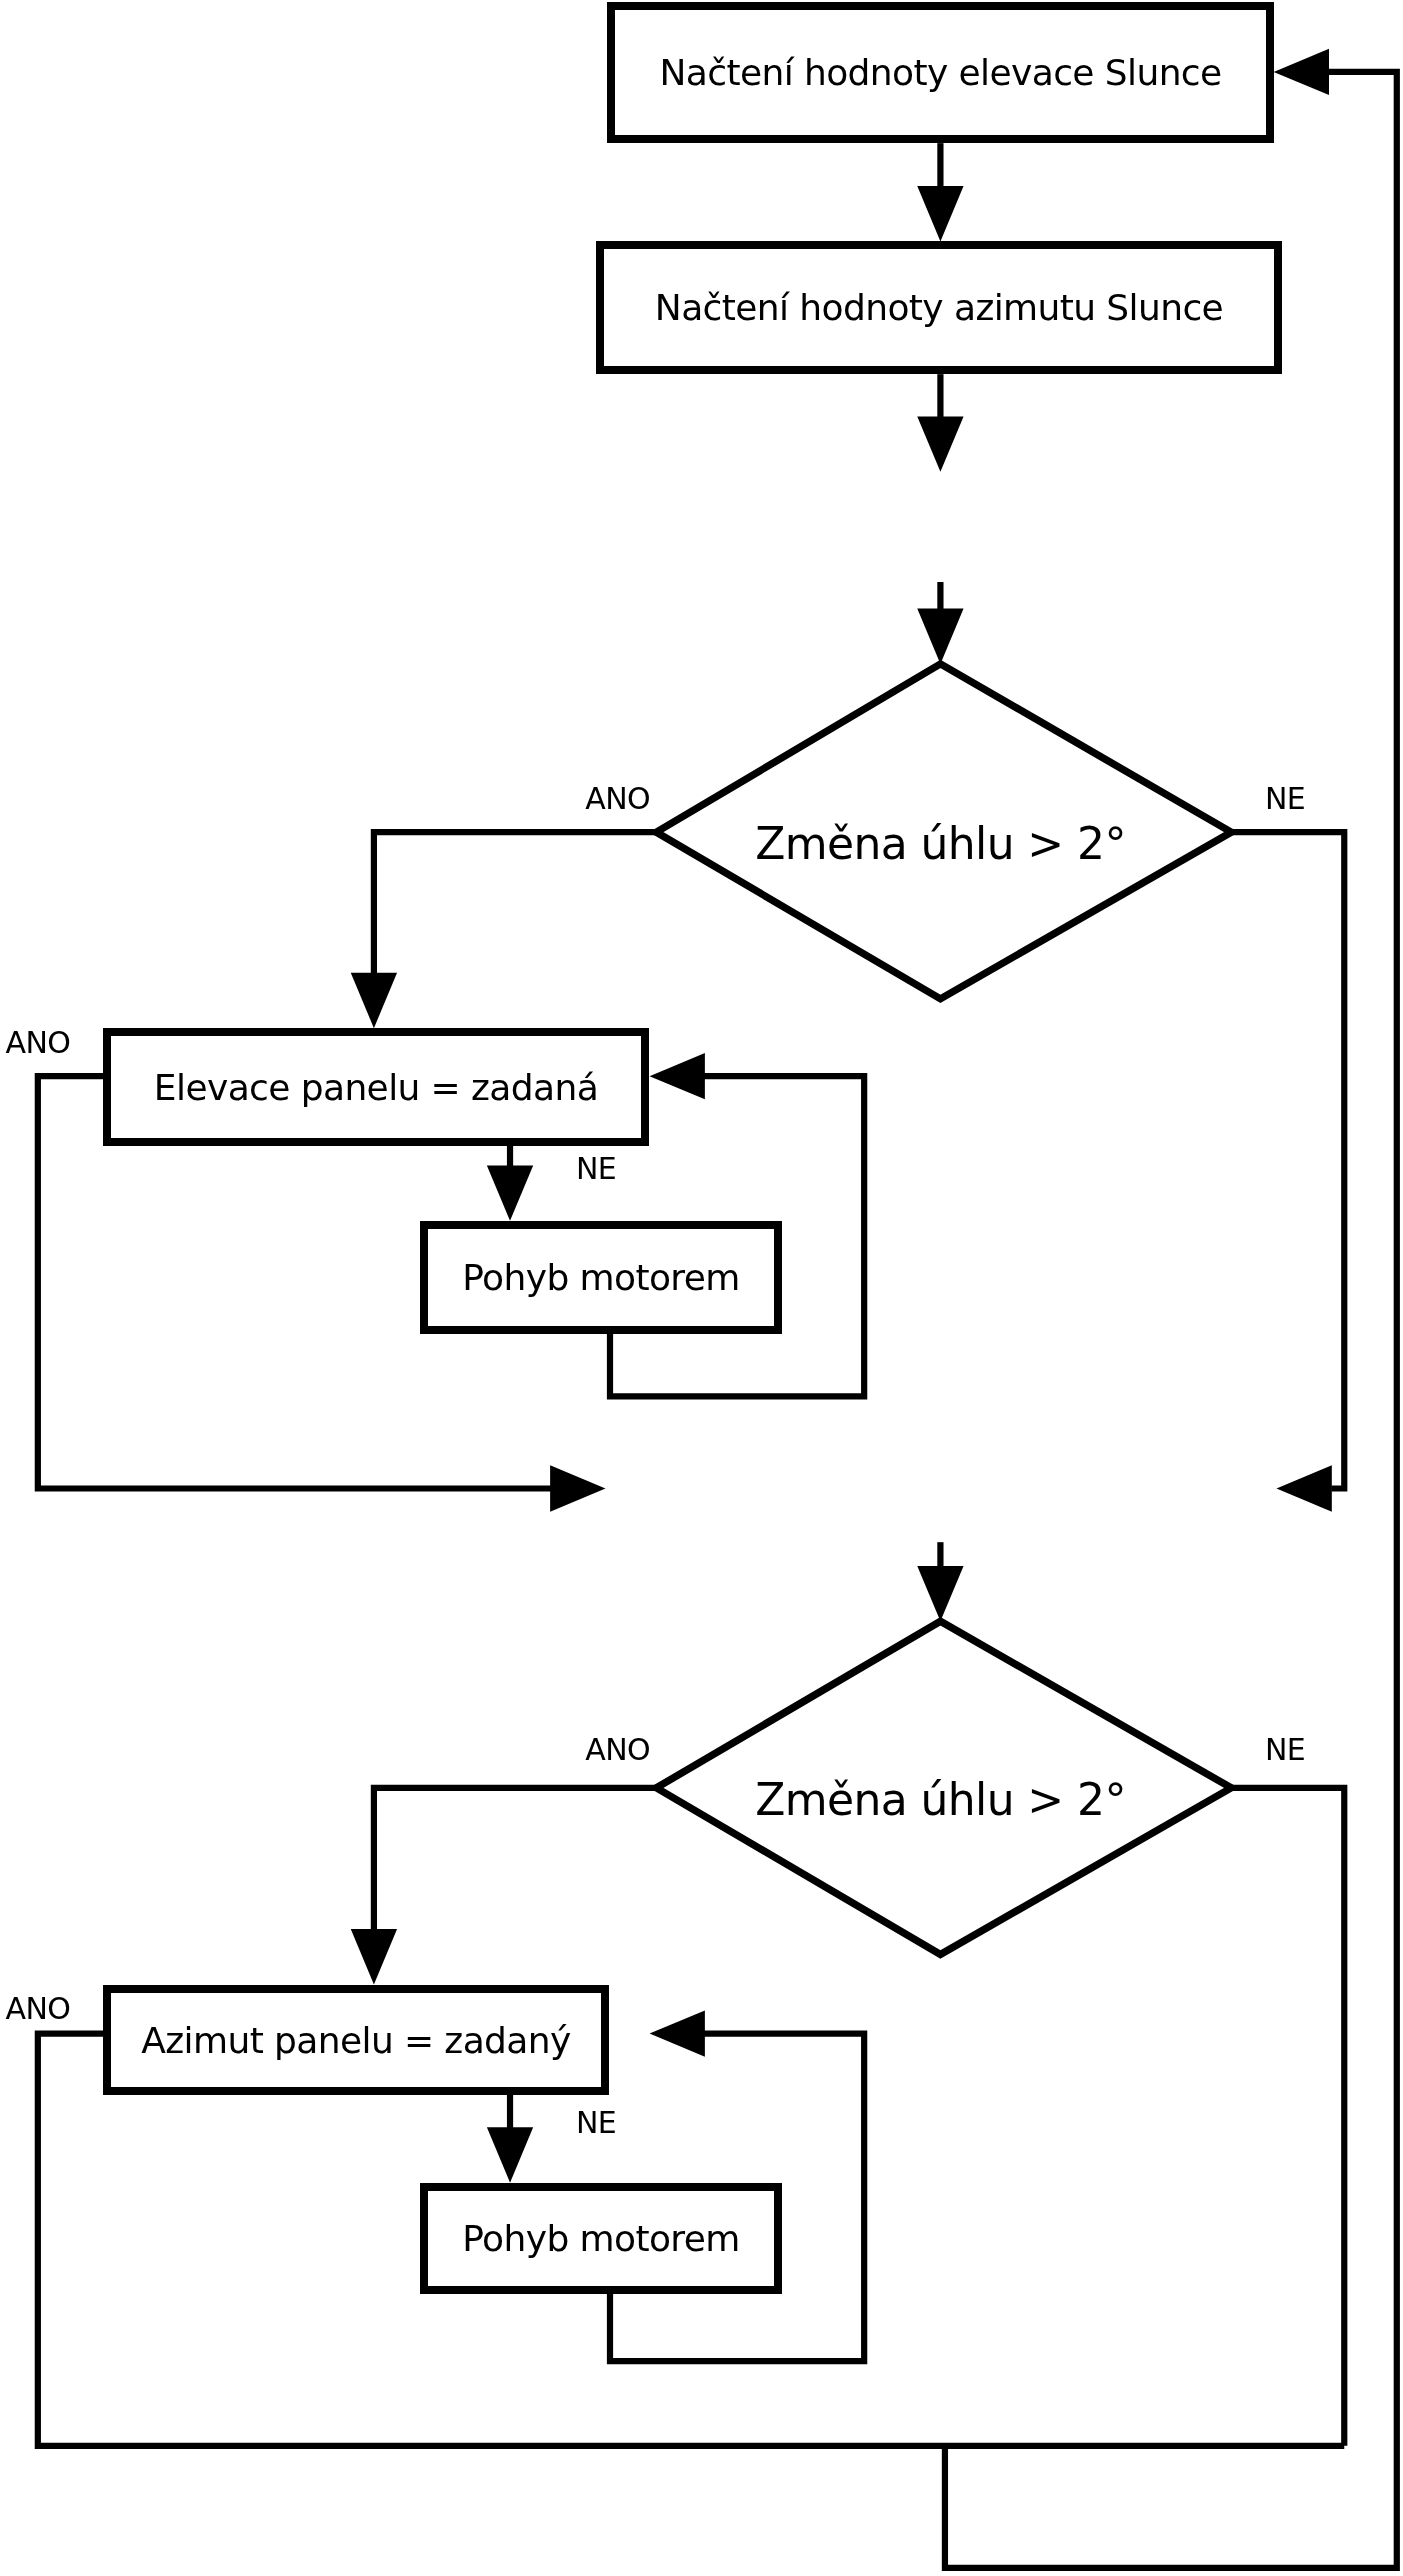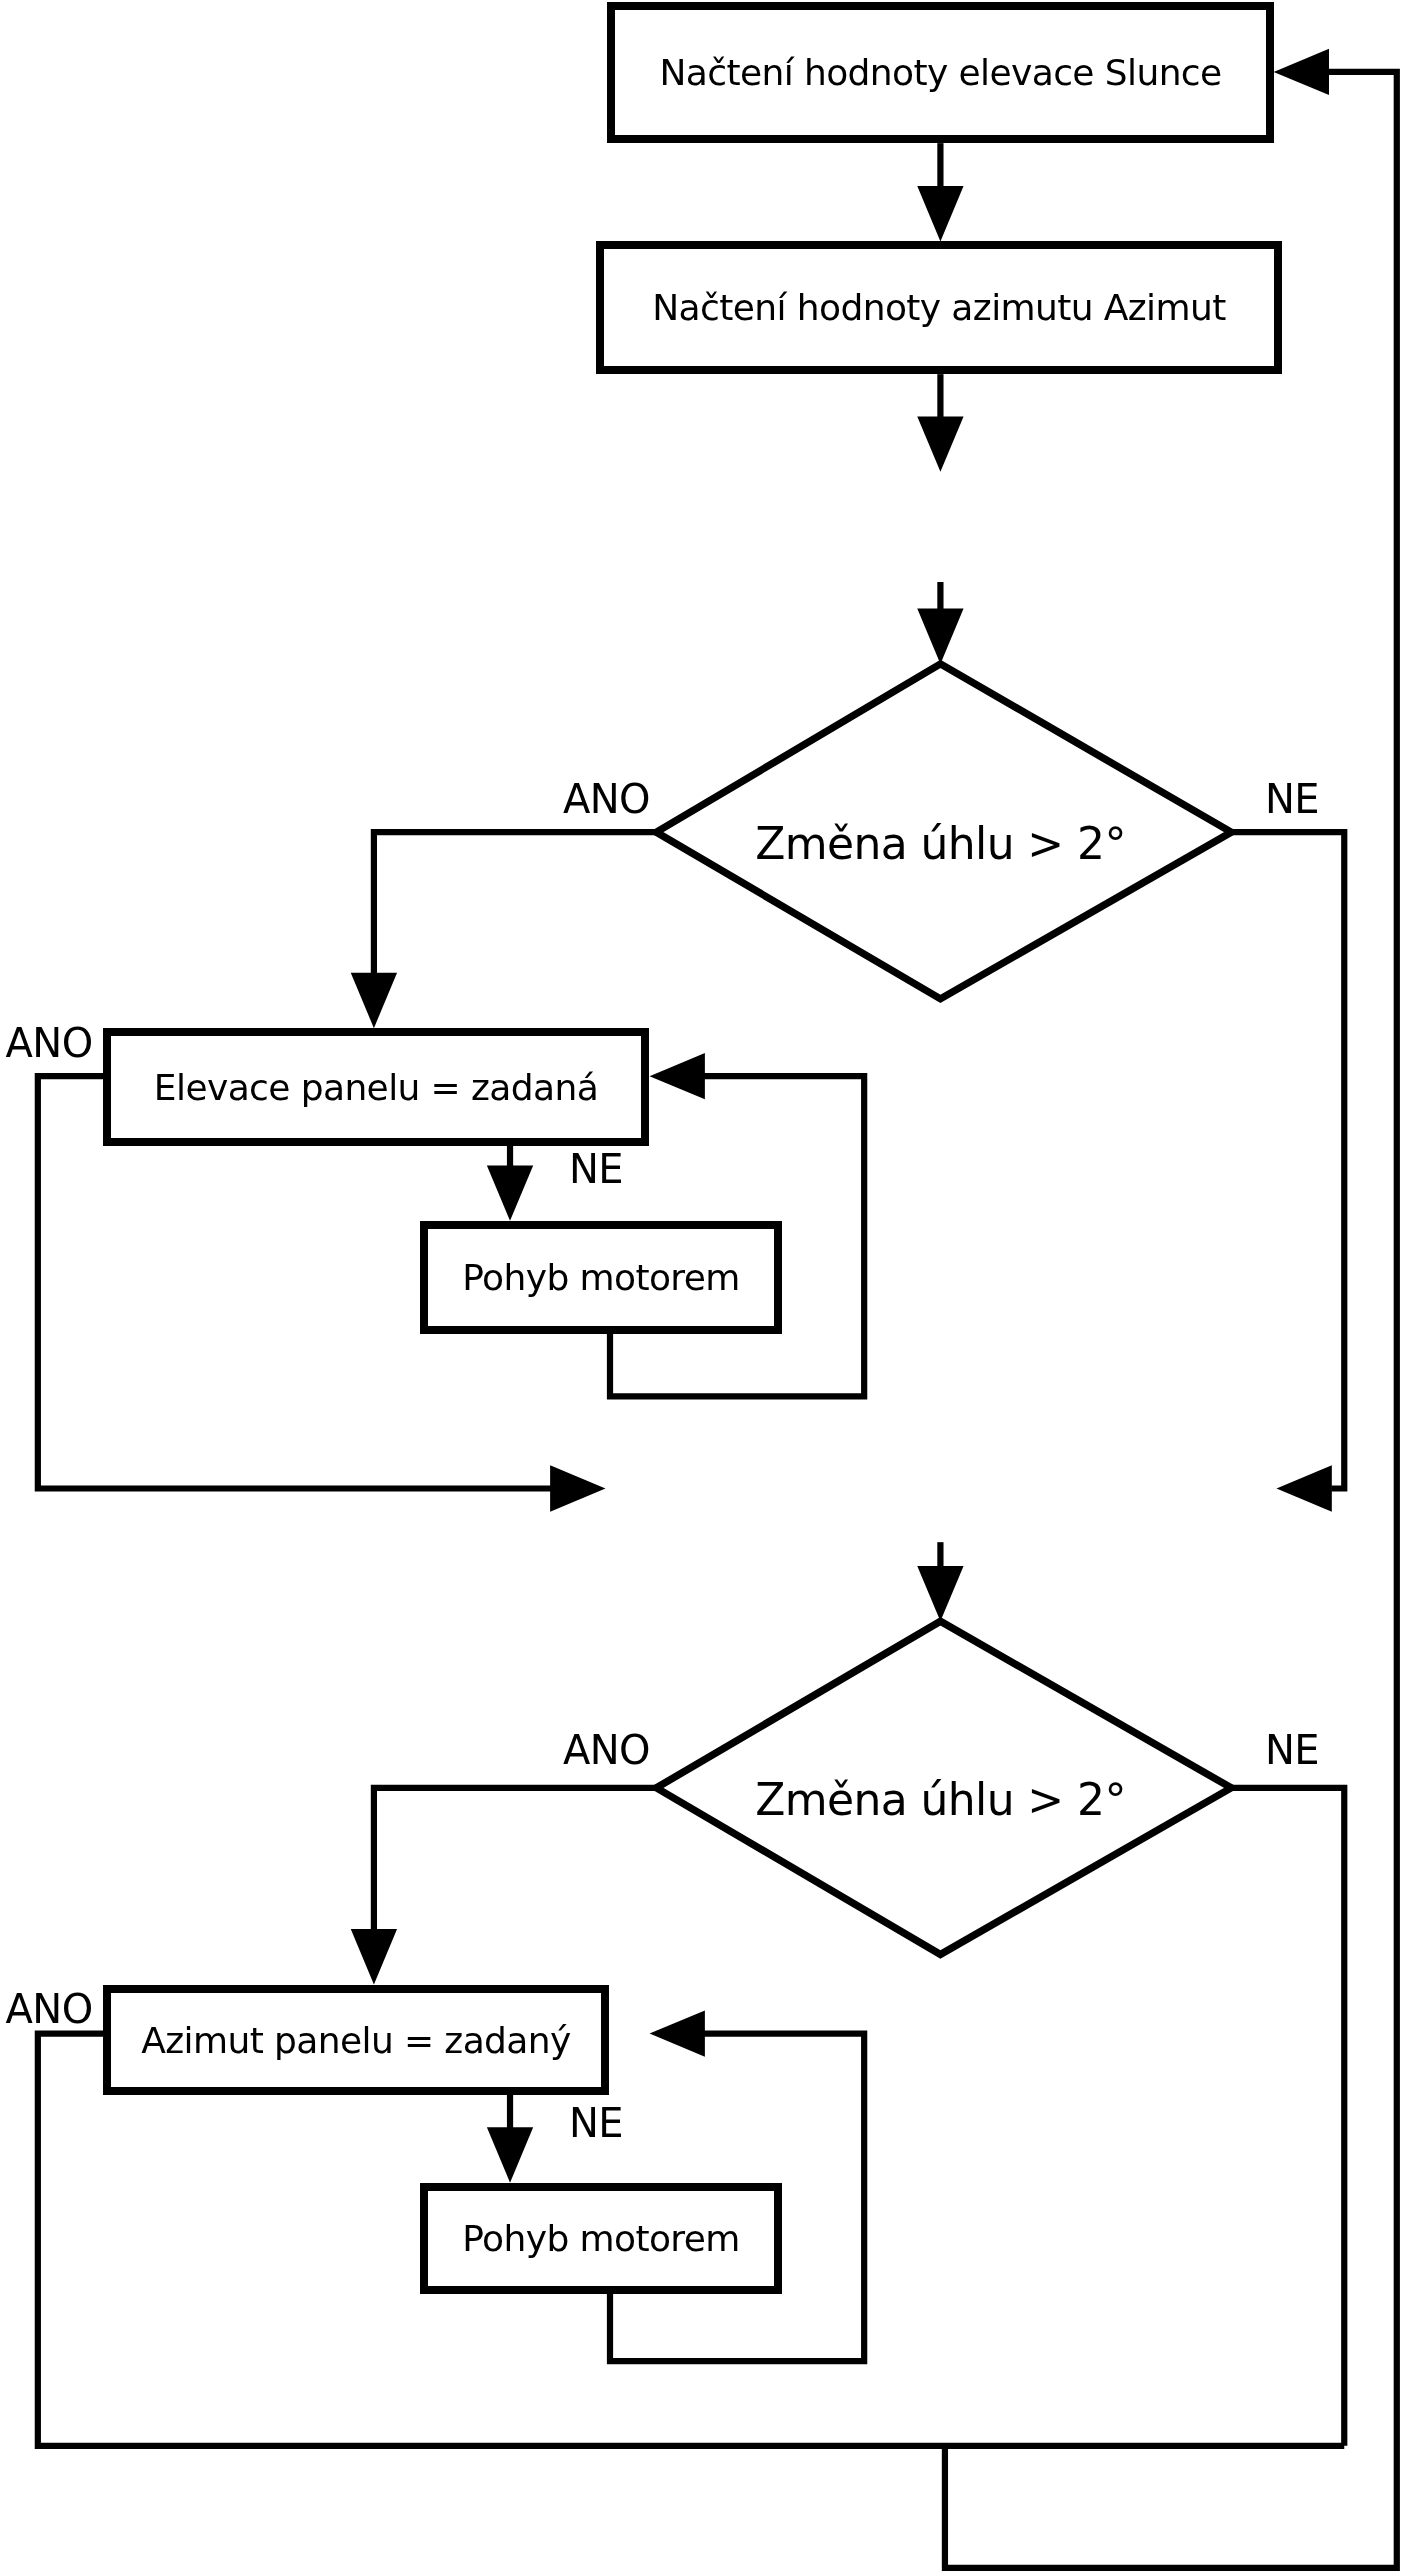--- a/index.html
+++ b/index.html
@@ -13,21 +13,21 @@
     border:8px solid #000; background:#ffffff;
     display:flex; align-items:center; justify-content:center;
     text-align:left; font-size:36px; letter-spacing:-0.6px; white-space:nowrap;
   }
   .dtext {
     position:absolute; display:flex; align-items:center; justify-content:center;
     text-align:center; font-size:44px; letter-spacing:-0.6px; white-space:nowrap;
   }
   .edge-label {
     position:absolute; width:136px; height:41px;
-    display:flex; align-items:center; font-size:40px; letter-spacing:-0.6px;
+    display:flex; align-items:center; font-size:30px; letter-spacing:-0.6px;
   }
   .edge-label.right  { justify-content:flex-end; }
   .edge-label.left   { justify-content:flex-start; }
   .edge-label.center { justify-content:center; }
 </style>
 </head>
 <body>
 
 <div class="canvas">
 
@@ -64,21 +64,21 @@
       <polygon points="1150,1905 1248,1864 1248,1946"></polygon>
       <polygon points="1665,2870 1624,2772 1706,2772"></polygon>
       <polygon points="662,3513 621,3415 703,3415"></polygon>
       <polygon points="903,3864 862,3766 944,3766"></polygon>
       <polygon points="1150,3600 1248,3559 1248,3641"></polygon>
       <polygon points="2255,127 2353,86 2353,168"></polygon>
     </g>
   </svg>
 
   <div class="node" style="left:607px; top:1.7px;    width:667px; height:141px;">Načtení hodnoty elevace Slunce</div>
-  <div class="node" style="left:596px; top:241px;  width:686px; height:133px;">Načtení hodnoty azimutu Azimut</div>
+  <div class="node" style="left:596px; top:241px;  width:686px; height:133px;">Načtení hodnoty azimutu Slunce</div>
   <div class="node" style="left:103px;  top:1028px; width:546px;  height:118px;">Elevace panelu = zadaná</div>
   <div class="node" style="left:420px;  top:1221px; width:362px;  height:113px;">Pohyb motorem</div>
   <div class="node" style="left:103px;  top:1985px; width:506px;  height:110px;">Azimut panelu = zadaný</div>
   <div class="node" style="left:420px;  top:2183px; width:362px;  height:111px;">Pohyb motorem</div>
 
   <div class="dtext" style="left:658px; top:802px; width:565px; height:82px;">Změna úhlu &gt; 2°</div>
   <div class="dtext" style="left:658px; top:1758px; width:565px; height:82px;">Změna úhlu &gt; 2°</div>
 
   <span class="edge-label right" style="left:514px;  top:778px;">ANO</span>
   <span class="edge-label left" style="left:1265px; top:778px;">NE</span>

